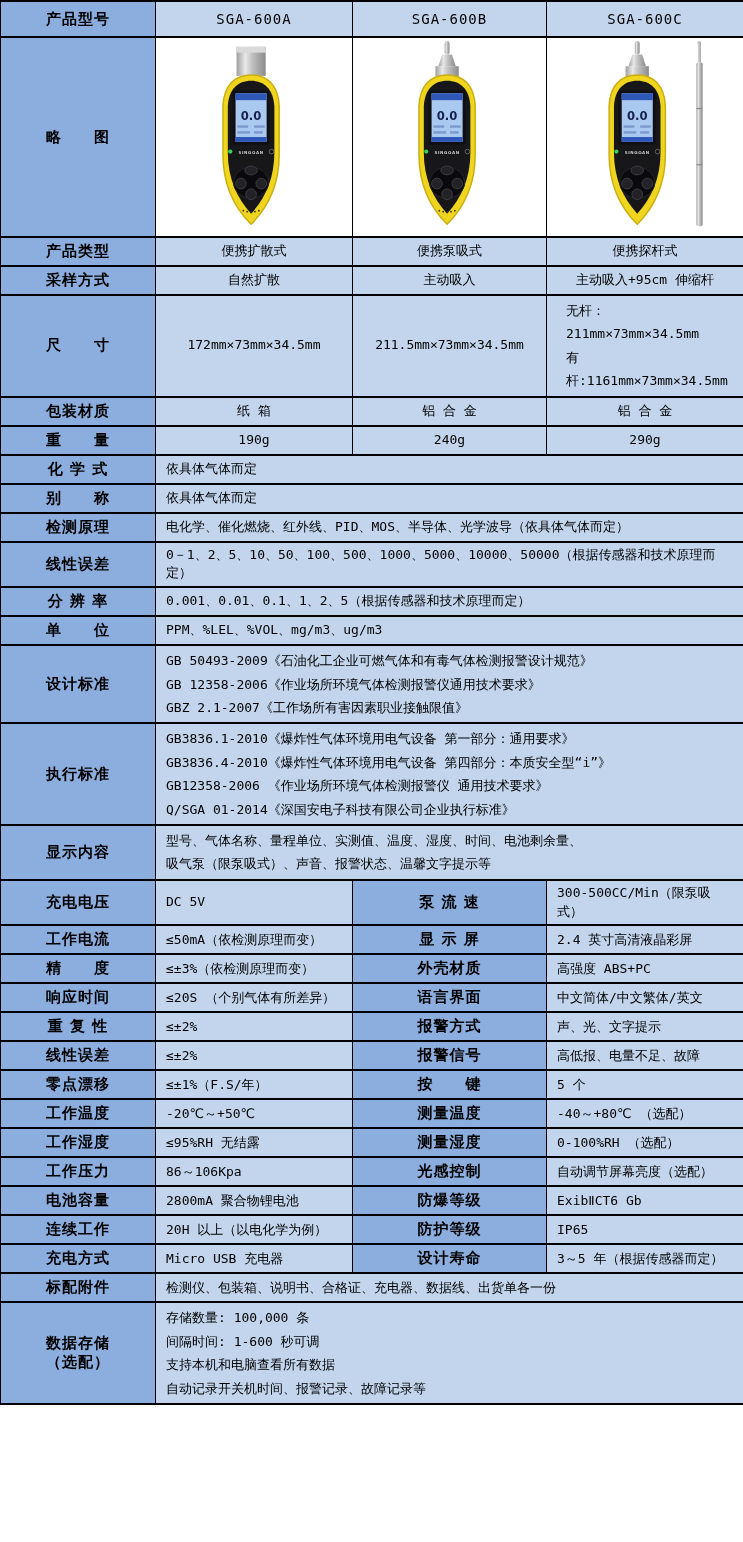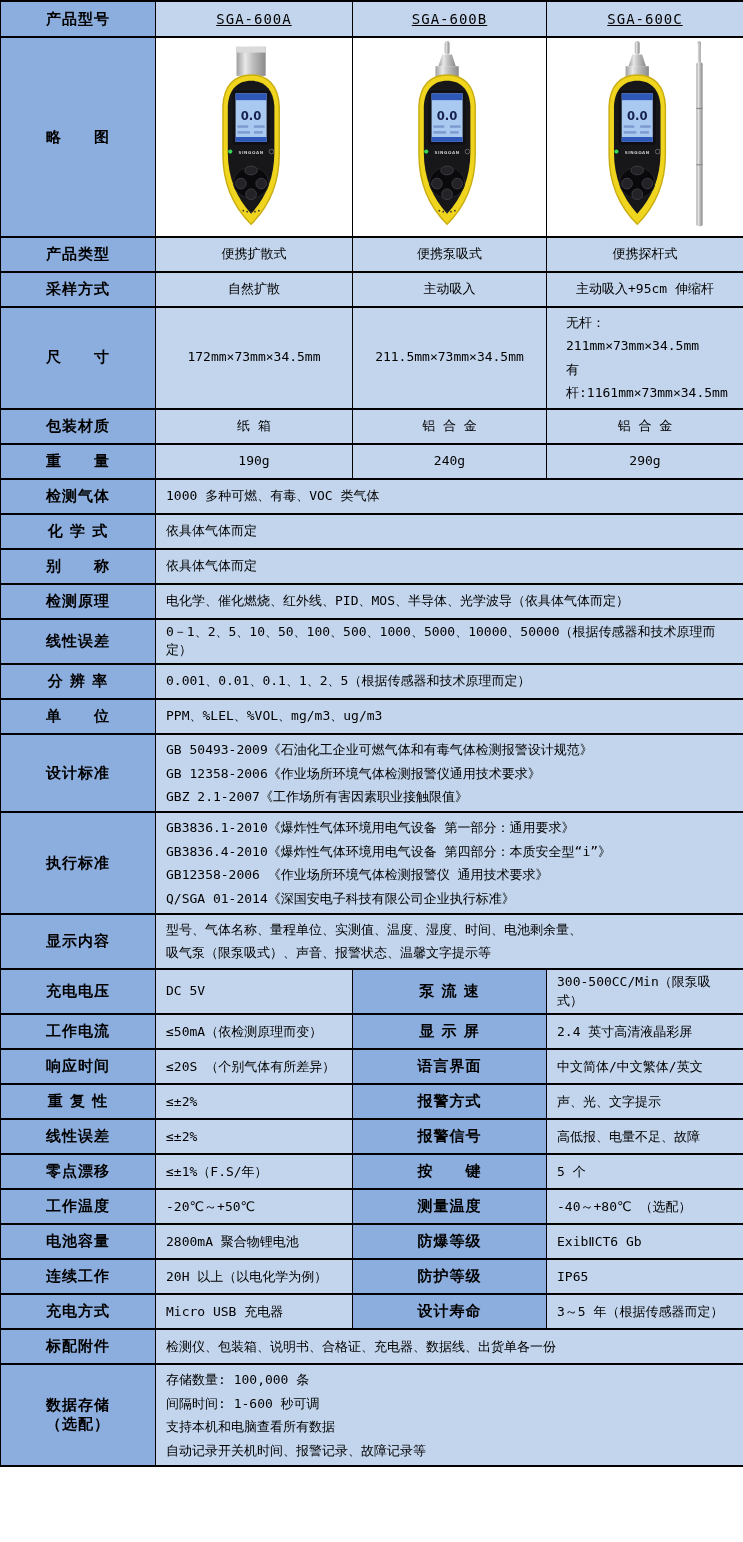--- a/index.html
+++ b/index.html
@@ -7,23 +7,23 @@
   .wrap{width:743px;}
   table{border-collapse:collapse;table-layout:fixed;width:743px;background:#b91c1c;}
   th,td{border:1px solid #000;border-top:2px solid #000;border-bottom:2px solid #000;
         overflow:hidden;vertical-align:middle;padding:2px 6px;}
   th.lab{background:#8CAEDE;font-weight:bold;font-size:15px;text-align:center;
          letter-spacing:1px;padding:2px 4px;}
   td.val{background:#C3D5ED;font-family:"DejaVu Sans Mono","DejaVu Sans",sans-serif;
          font-size:13px;text-align:left;padding:3px 10px;line-height:1.45;}
   td.cen{text-align:center;}
   td.model{background:#C3D5ED;font-family:"DejaVu Sans Mono","DejaVu Sans",sans-serif;
-           font-size:14px;text-align:center;letter-spacing:1px;text-decoration:underline;}
+           font-size:14px;text-align:center;letter-spacing:1px;}
   td.img{background:#fff;text-align:center;padding:2px 4px;}
-  tr{height:35px;}
+  tr{height:29px;}
   tr.hHead{height:36px;}
   tr.hSketch{height:199px;}
   tr.hDim{height:54px;}
   tr.hDesign{height:78px;}
   tr.hExec{height:98px;}
   tr.hDisp{height:54px;}
   tr.hStore{height:92px;}
   .lines div{line-height:1.8;}
   svg.device{width:148px;height:194px;display:block;margin:0 auto;}
   .shell{fill:#F0D51E;stroke:#C9AD12;stroke-width:1.5;}
@@ -213,24 +213,20 @@
   <td class="val cen">铝 合 金</td>
 </tr>
 <tr>
   <th class="lab">重　　量</th>
   <td class="val cen">190g</td>
   <td class="val cen">240g</td>
   <td class="val cen">290g</td>
 </tr>
 
 <tr>
-  <th class="lab">检测气体</th>
-  <td class="val" colspan="3">1000 多种可燃、有毒、VOC 类气体</td>
-</tr>
-<tr>
   <th class="lab">化 学 式</th>
   <td class="val" colspan="3">依具体气体而定</td>
 </tr>
 <tr>
   <th class="lab">别　　称</th>
   <td class="val" colspan="3">依具体气体而定</td>
 </tr>
 <tr>
   <th class="lab">检测原理</th>
   <td class="val" colspan="3">电化学、催化燃烧、红外线、PID、MOS、半导体、光学波导（依具体气体而定）</td>
@@ -278,20 +274,26 @@
   <th class="lab">泵 流 速</th>
   <td class="val">300-500CC/Min（限泵吸式）</td>
 </tr>
 <tr>
   <th class="lab">工作电流</th>
   <td class="val">≤50mA（依检测原理而变）</td>
   <th class="lab">显 示 屏</th>
   <td class="val">2.4 英寸高清液晶彩屏</td>
 </tr>
 <tr>
+  <th class="lab">精　　度</th>
+  <td class="val">≤±3%（依检测原理而变）</td>
+  <th class="lab">外壳材质</th>
+  <td class="val">高强度 ABS+PC</td>
+</tr>
+<tr>
   <th class="lab">响应时间</th>
   <td class="val">≤20S （个别气体有所差异）</td>
   <th class="lab">语言界面</th>
   <td class="val">中文简体/中文繁体/英文</td>
 </tr>
 <tr>
   <th class="lab">重 复 性</th>
   <td class="val">≤±2%</td>
   <th class="lab">报警方式</th>
   <td class="val">声、光、文字提示</td>
@@ -306,20 +308,32 @@
   <th class="lab">零点漂移</th>
   <td class="val">≤±1%（F.S/年）</td>
   <th class="lab">按　　键</th>
   <td class="val">5 个</td>
 </tr>
 <tr>
   <th class="lab">工作温度</th>
   <td class="val">-20℃～+50℃</td>
   <th class="lab">测量温度</th>
   <td class="val">-40～+80℃ （选配）</td>
+</tr>
+<tr>
+  <th class="lab">工作湿度</th>
+  <td class="val">≤95%RH 无结露</td>
+  <th class="lab">测量湿度</th>
+  <td class="val">0-100%RH （选配）</td>
+</tr>
+<tr>
+  <th class="lab">工作压力</th>
+  <td class="val">86～106Kpa</td>
+  <th class="lab">光感控制</th>
+  <td class="val">自动调节屏幕亮度（选配）</td>
 </tr>
 <tr>
   <th class="lab">电池容量</th>
   <td class="val">2800mA 聚合物锂电池</td>
   <th class="lab">防爆等级</th>
   <td class="val">ExibⅡCT6 Gb</td>
 </tr>
 <tr>
   <th class="lab">连续工作</th>
   <td class="val">20H 以上（以电化学为例）</td>

